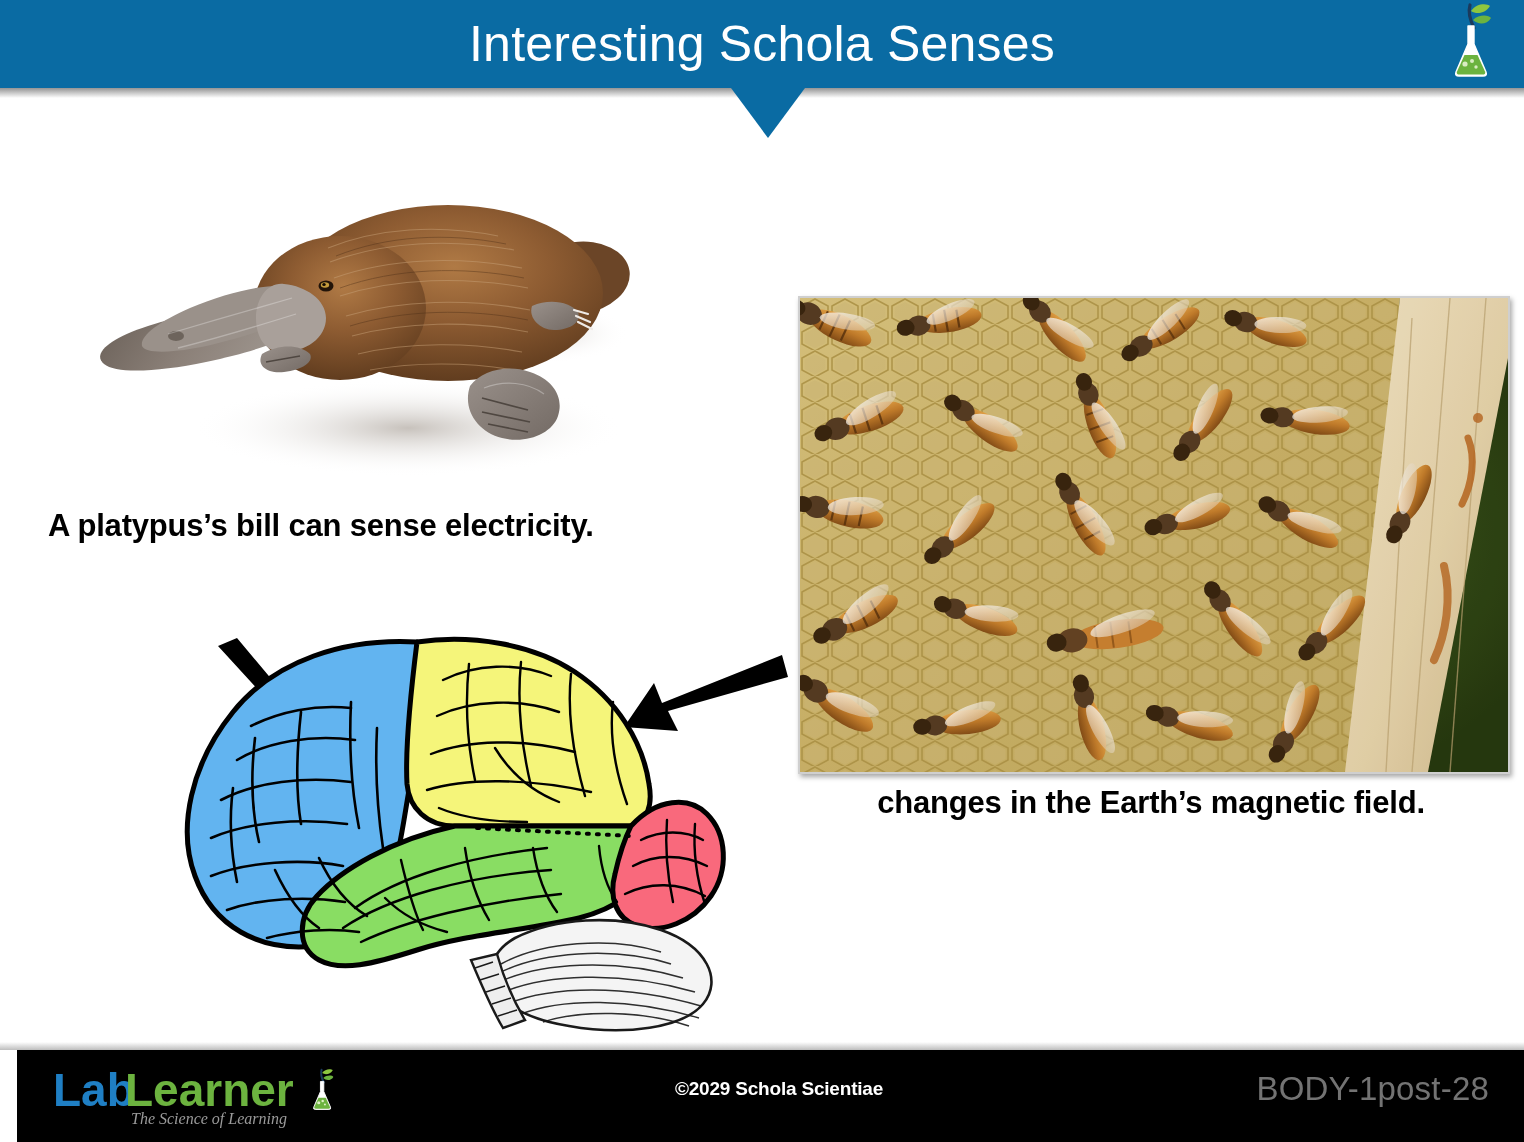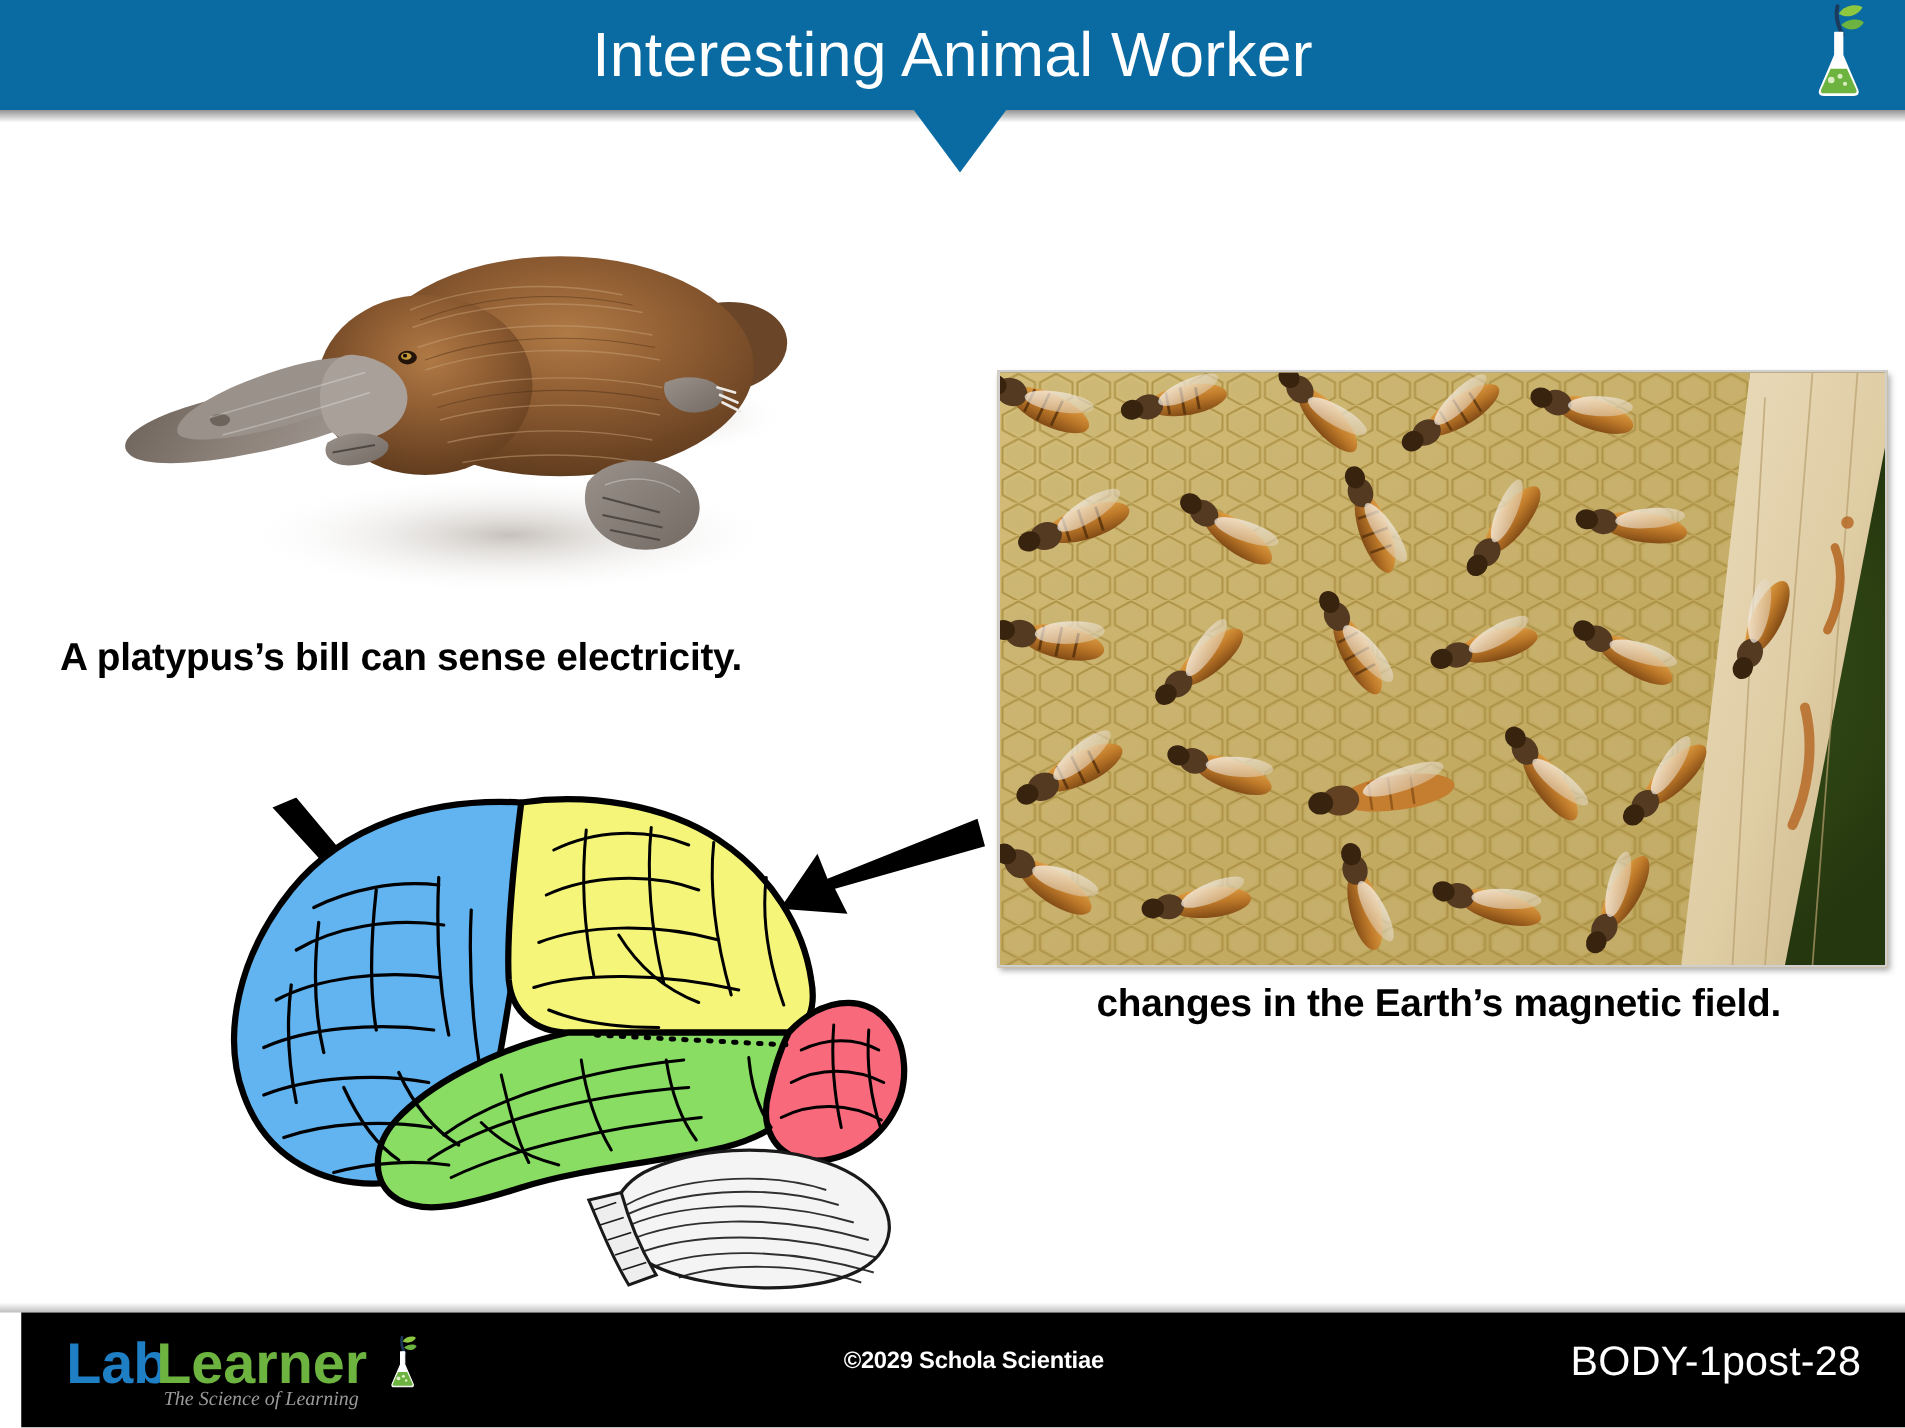--- a/index.html
+++ b/index.html
@@ -187,33 +187,33 @@
     text-align: center;
     color: #ffffff;
     font-size: 19px;
     font-weight: bold;
     letter-spacing: -0.2px;
   }
   .footer-code {
     position: absolute;
     right: 52px;
     top: 20px;
-    color: #ffffff;
+    color: #737373;
     font-size: 33px;
     font-weight: 400;
     letter-spacing: 0.2px;
   }
 </style>
 </head>
 <body>
 
 <div class="header-bar"></div>
 <div class="header-shadow"></div>
 <div class="header-pointer"></div>
-<div class="header-title">Interesting Animal Worker</div>
+<div class="header-title">Interesting Schola Senses</div>
 
 <div class="header-logo">
   <svg viewBox="0 0 54 78" xmlns="http://www.w3.org/2000/svg">
 
     <path d="M30 26 C26 18, 24 10, 26 3" stroke="#1b3a5c" stroke-width="3.2" fill="none" stroke-linecap="round"></path>
 
     <path d="M27 9 C32 1, 43 1, 46 4 C42 11, 33 13, 27 9 Z" fill="#8dc63f"></path>
     <path d="M29 18 C35 12, 45 13, 47 16 C43 23, 34 23, 29 18 Z" fill="#6cb33f"></path>
 
     <path d="M24 24 L30 24 L30 42 L42 70 Q43.5 74 39 74 L15 74 Q10.5 74 12 70 L24 42 Z" fill="#ffffff" stroke="#ffffff" stroke-width="1.4" stroke-linejoin="round"></path>

